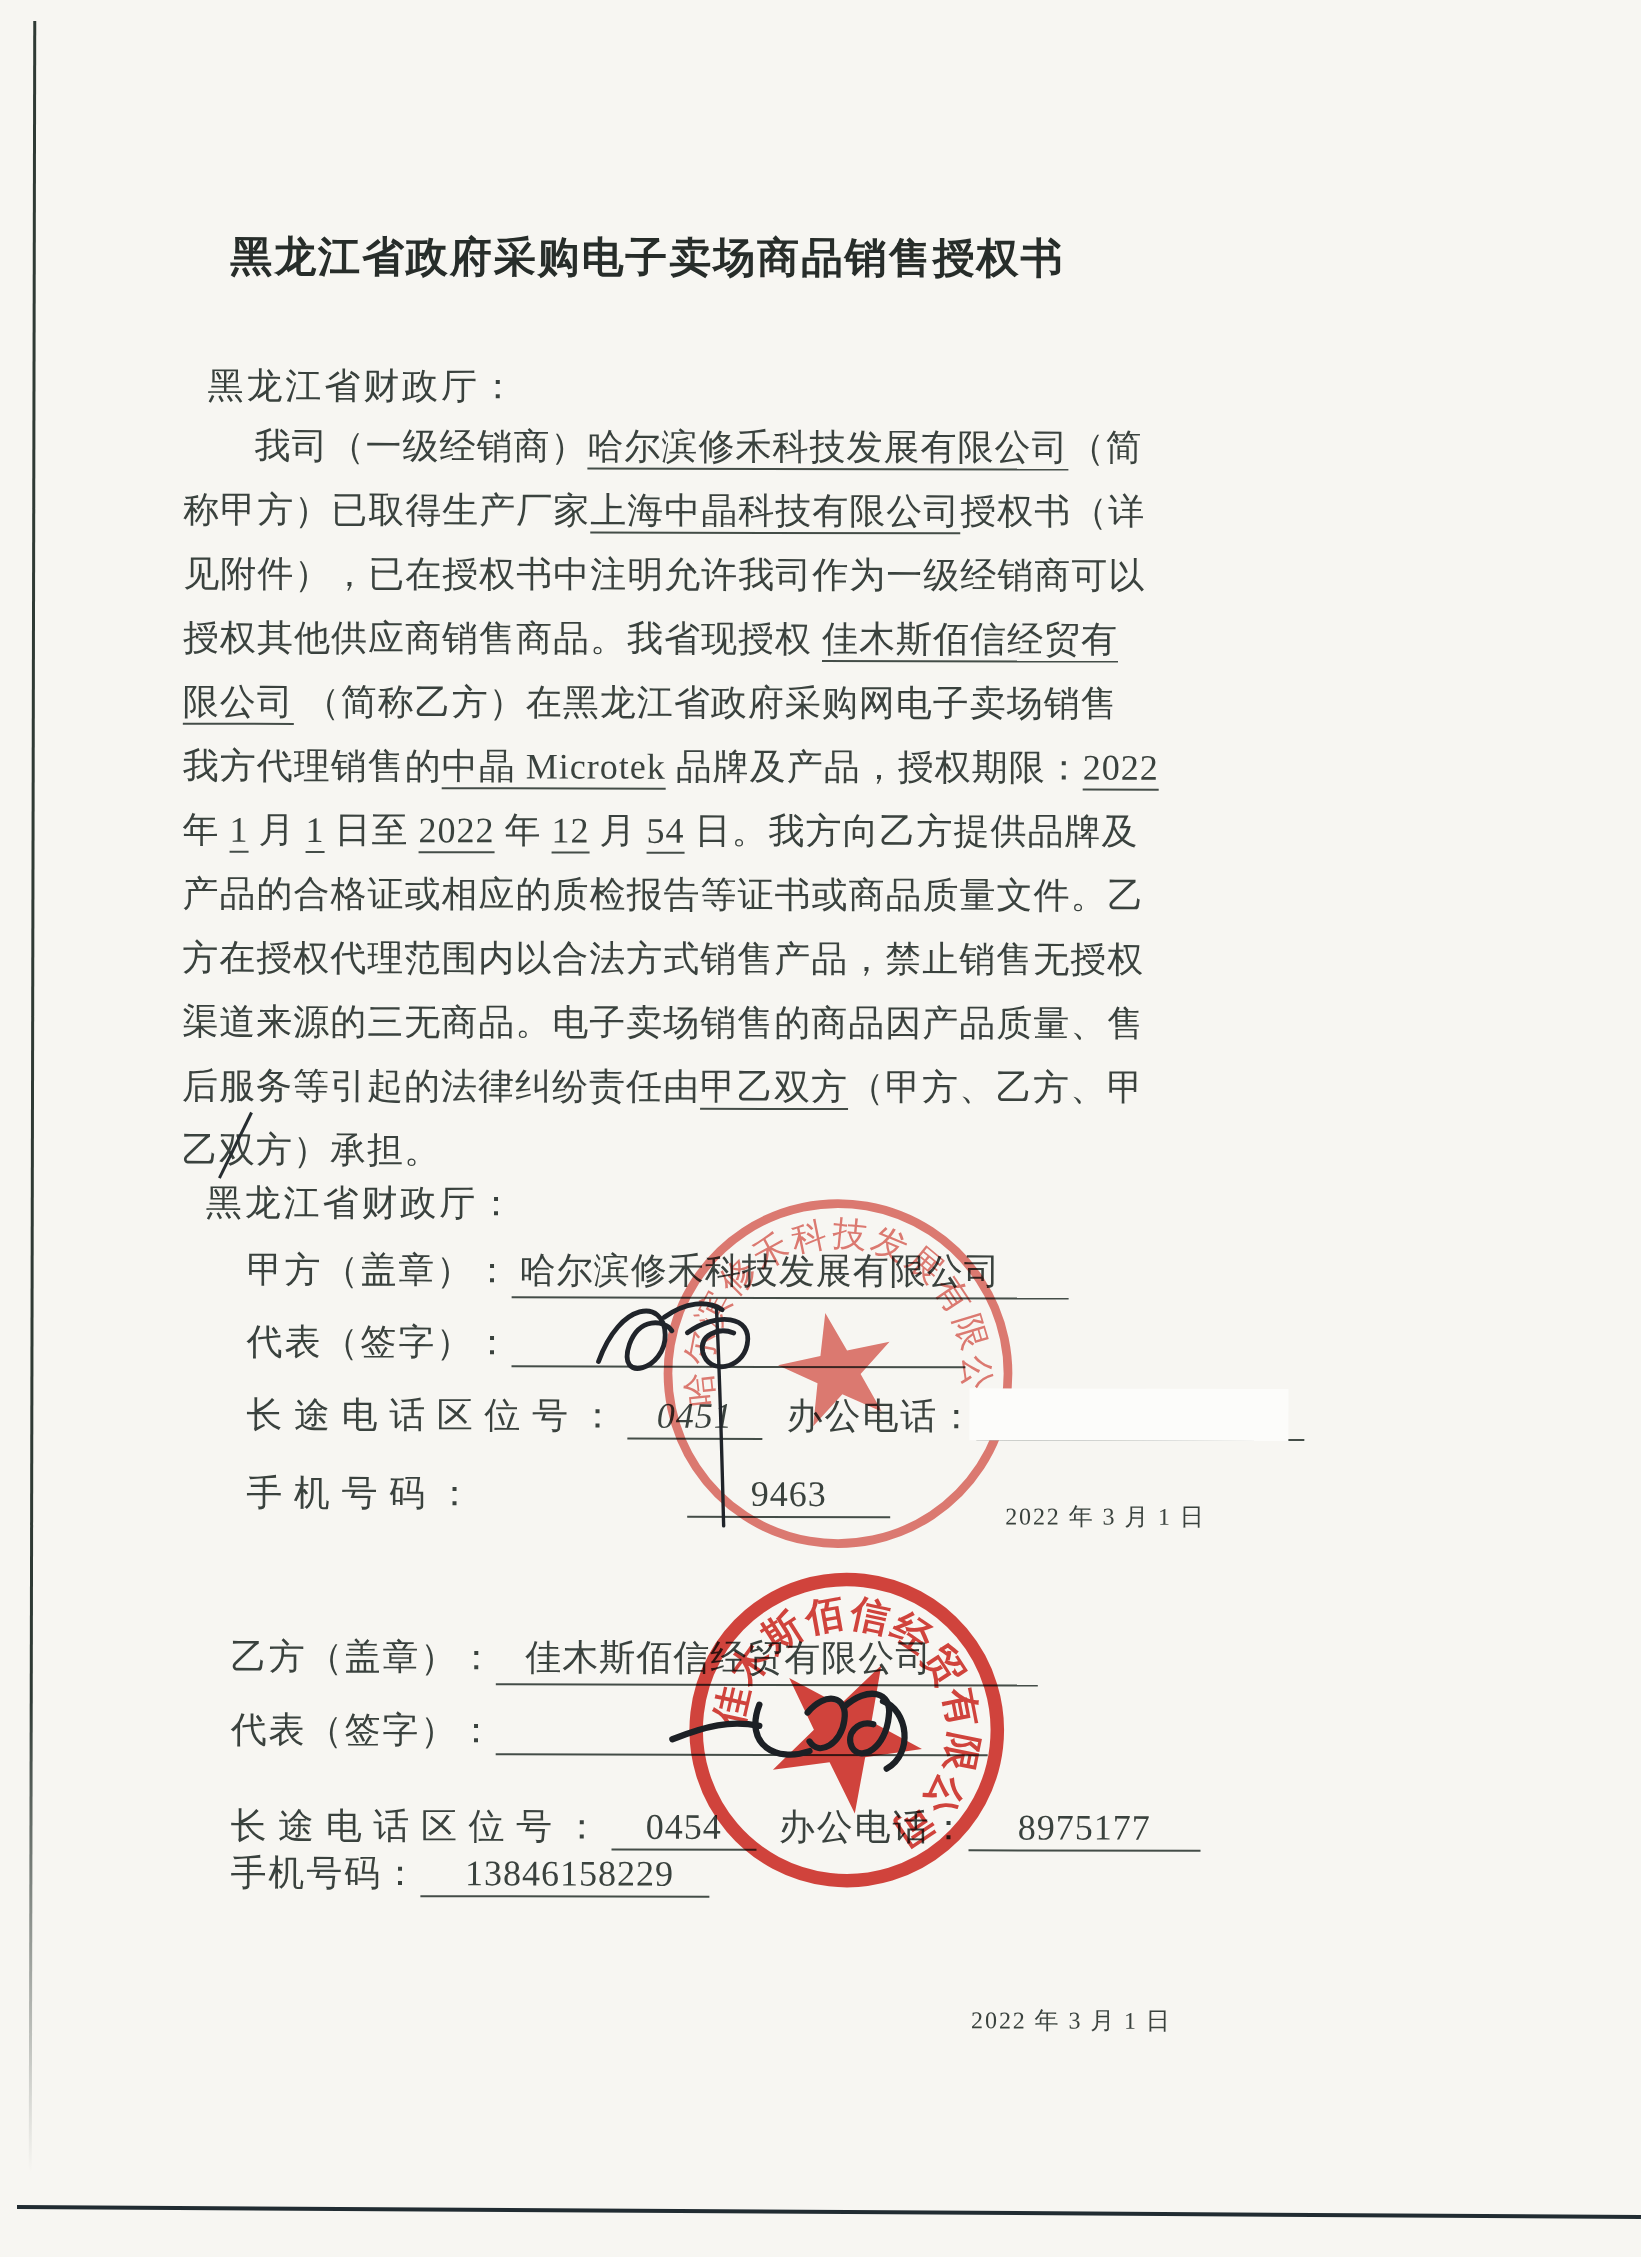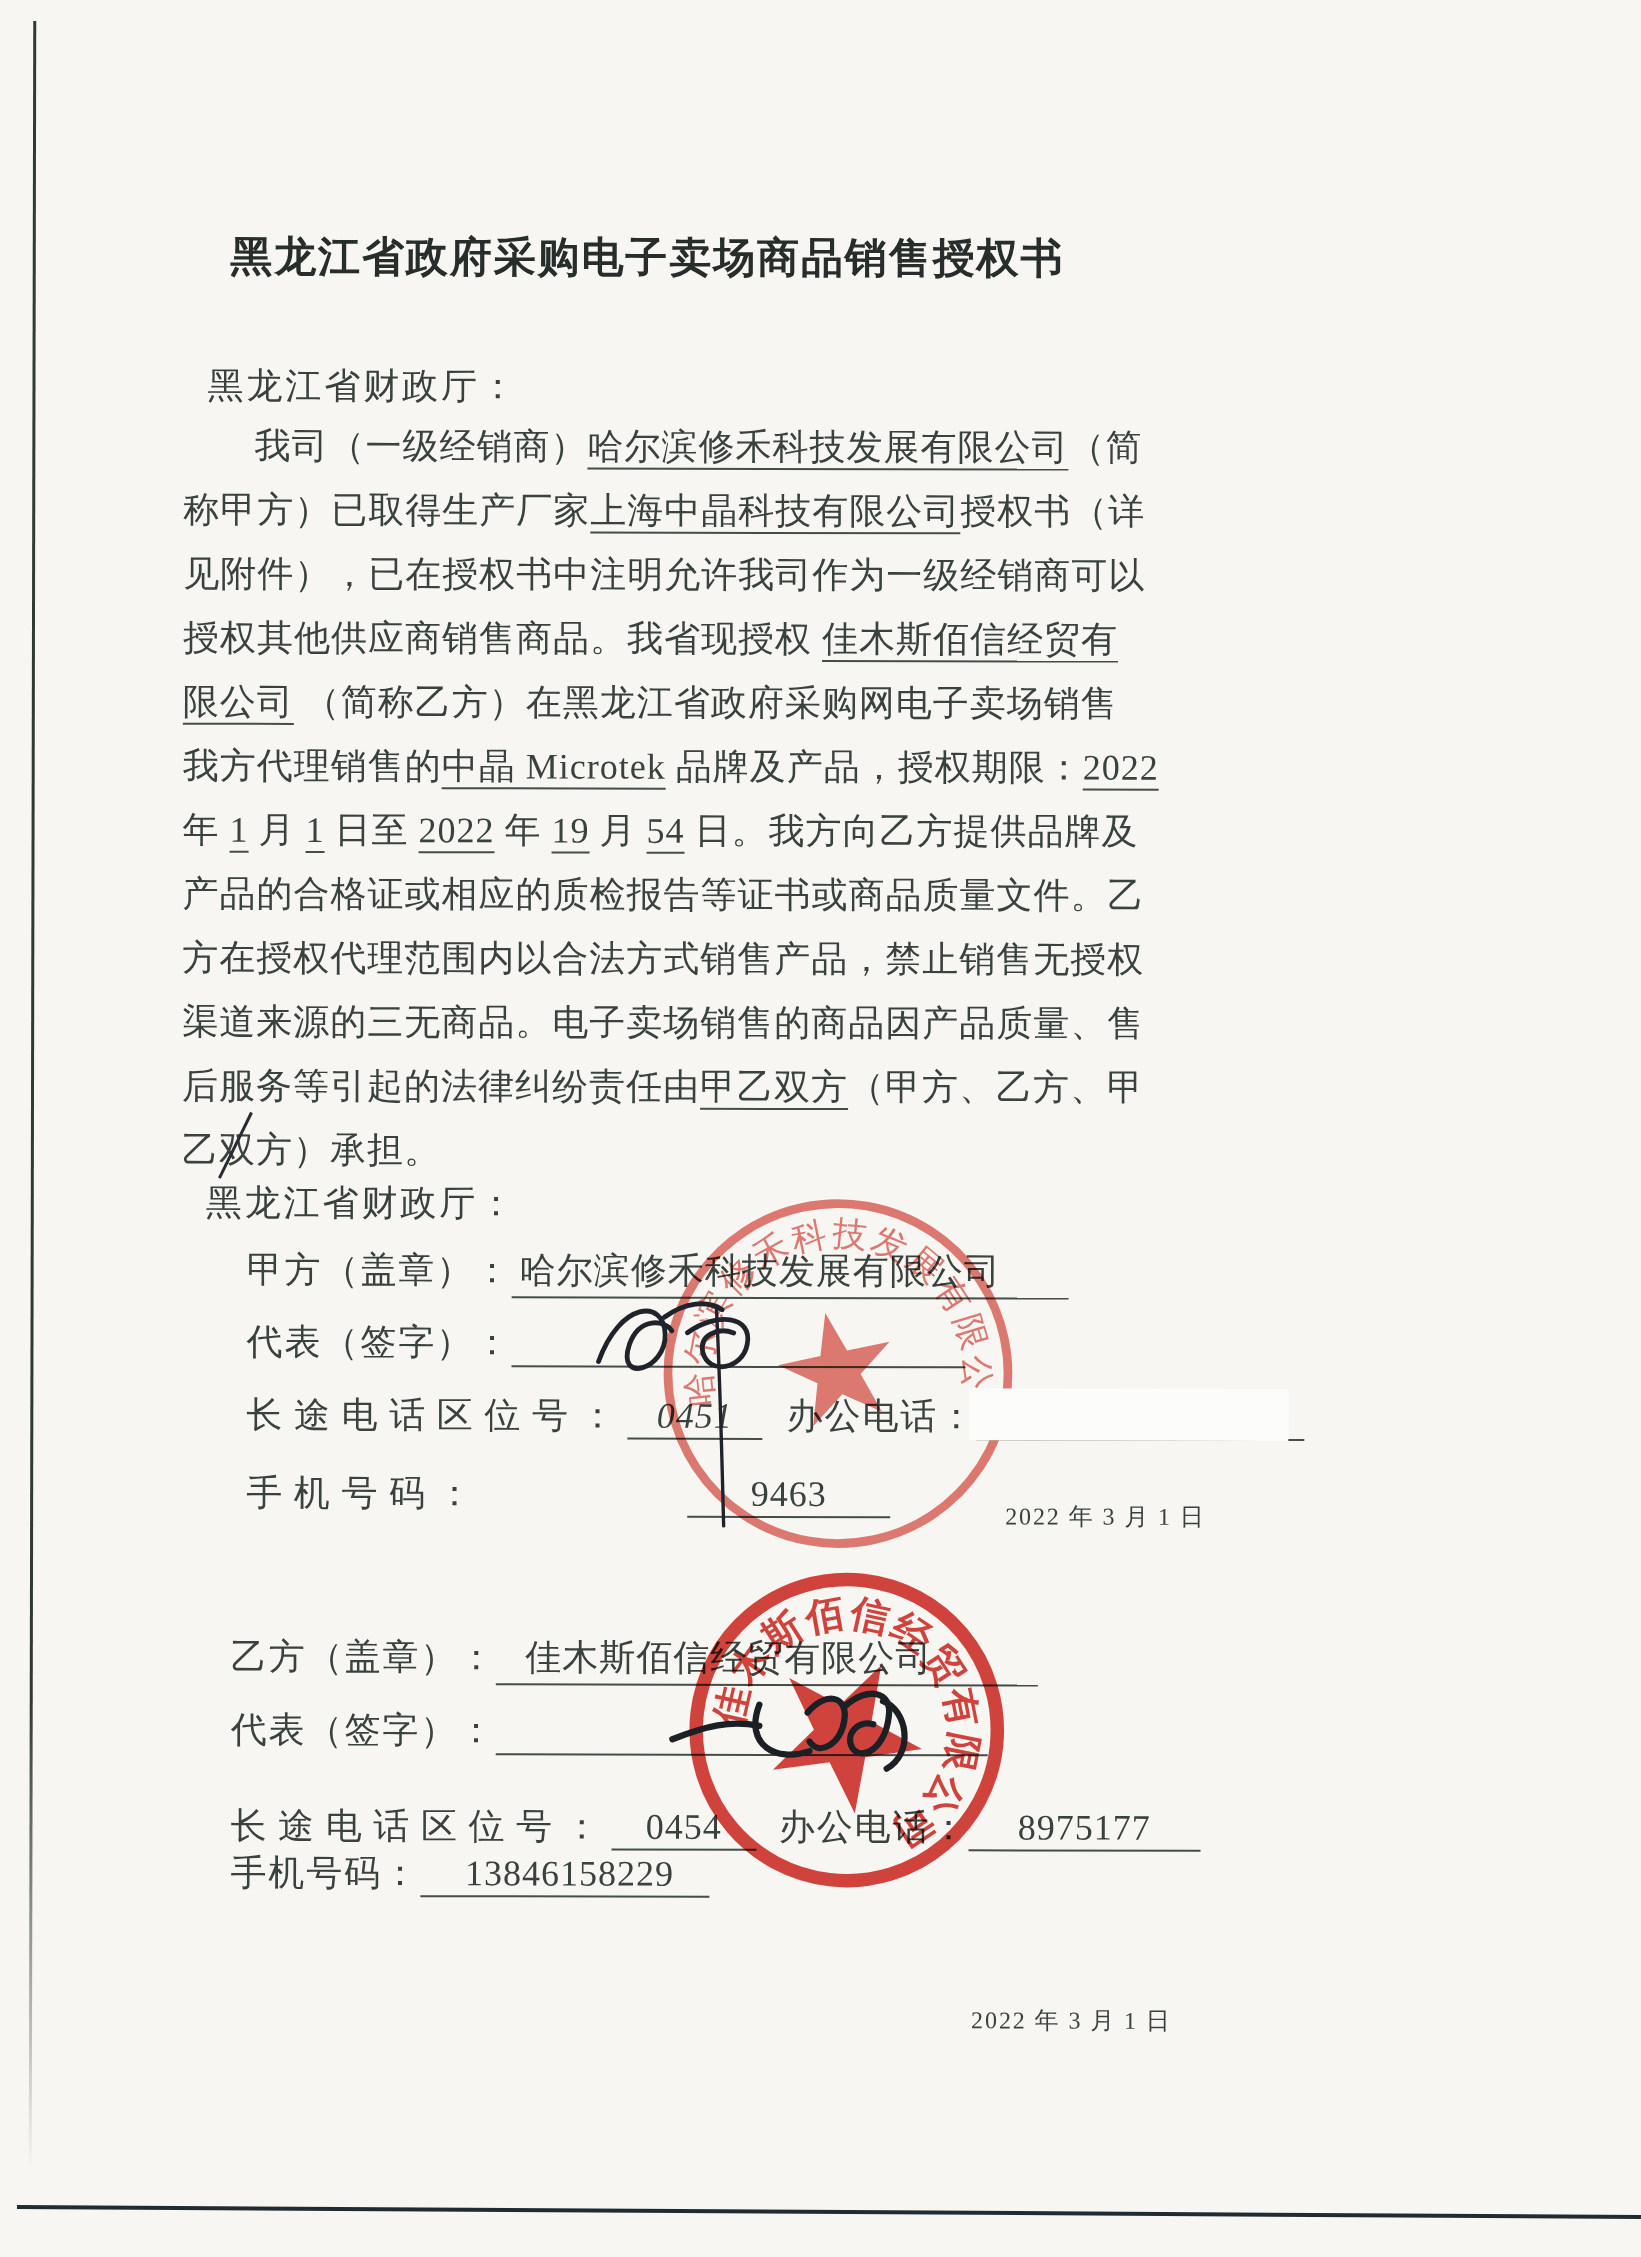--- a/index.html
+++ b/index.html
@@ -67,21 +67,21 @@
 
   <div class="salutation" id="sal1">黑龙江省财政厅：</div>
 
   <div id="body-lines">
       <div class="line indent"><span>我司（一级经销商）</span><span class="u">哈尔滨修禾科技发展有限公司</span><span>（简</span></div>
       <div class="line"><span>称甲方）已取得生产厂家</span><span class="u">上海中晶科技有限公司</span><span>授权书（详</span></div>
       <div class="line"><span>见附件），已在授权书中注明允许我司作为一级经销商可以</span></div>
       <div class="line"><span>授权其他供应商销售商品。我省现授权 </span><span class="u">佳木斯佰信经贸有</span></div>
       <div class="line"><span class="u">限公司</span><span> （简称乙方）在黑龙江省政府采购网电子卖场销售</span></div>
       <div class="line"><span>我方代理销售的</span><span class="u">中晶 Microtek</span><span> 品牌及产品，授权期限：</span><span class="u">2022</span></div>
-      <div class="line"><span>年 </span><span class="u">1</span><span> 月 </span><span class="u">1</span><span> 日至 </span><span class="u">2022</span><span> 年 </span><span class="u">19</span><span> 月 </span><span class="u">54</span><span> 日。我方向乙方提供品牌及</span></div>
+      <div class="line"><span>年 </span><span class="u">1</span><span> 月 </span><span class="u">1</span><span> 日至 </span><span class="u">2022</span><span> 年 </span><span class="u">12</span><span> 月 </span><span class="u">54</span><span> 日。我方向乙方提供品牌及</span></div>
       <div class="line"><span>产品的合格证或相应的质检报告等证书或商品质量文件。乙</span></div>
       <div class="line"><span>方在授权代理范围内以合法方式销售产品，禁止销售无授权</span></div>
       <div class="line"><span>渠道来源的三无商品。电子卖场销售的商品因产品质量、售</span></div>
       <div class="line"><span>后服务等引起的法律纠纷责任由</span><span class="u">甲乙双方</span><span>（甲方、乙方、甲</span></div>
       <div class="line"><span>乙</span><span class="slashed">双</span><span>方）承担。</span></div>
     </div>
 
   <div class="salutation" id="sal2">黑龙江省财政厅：</div>
 
   <div class="row rowA" id="rowA1">

